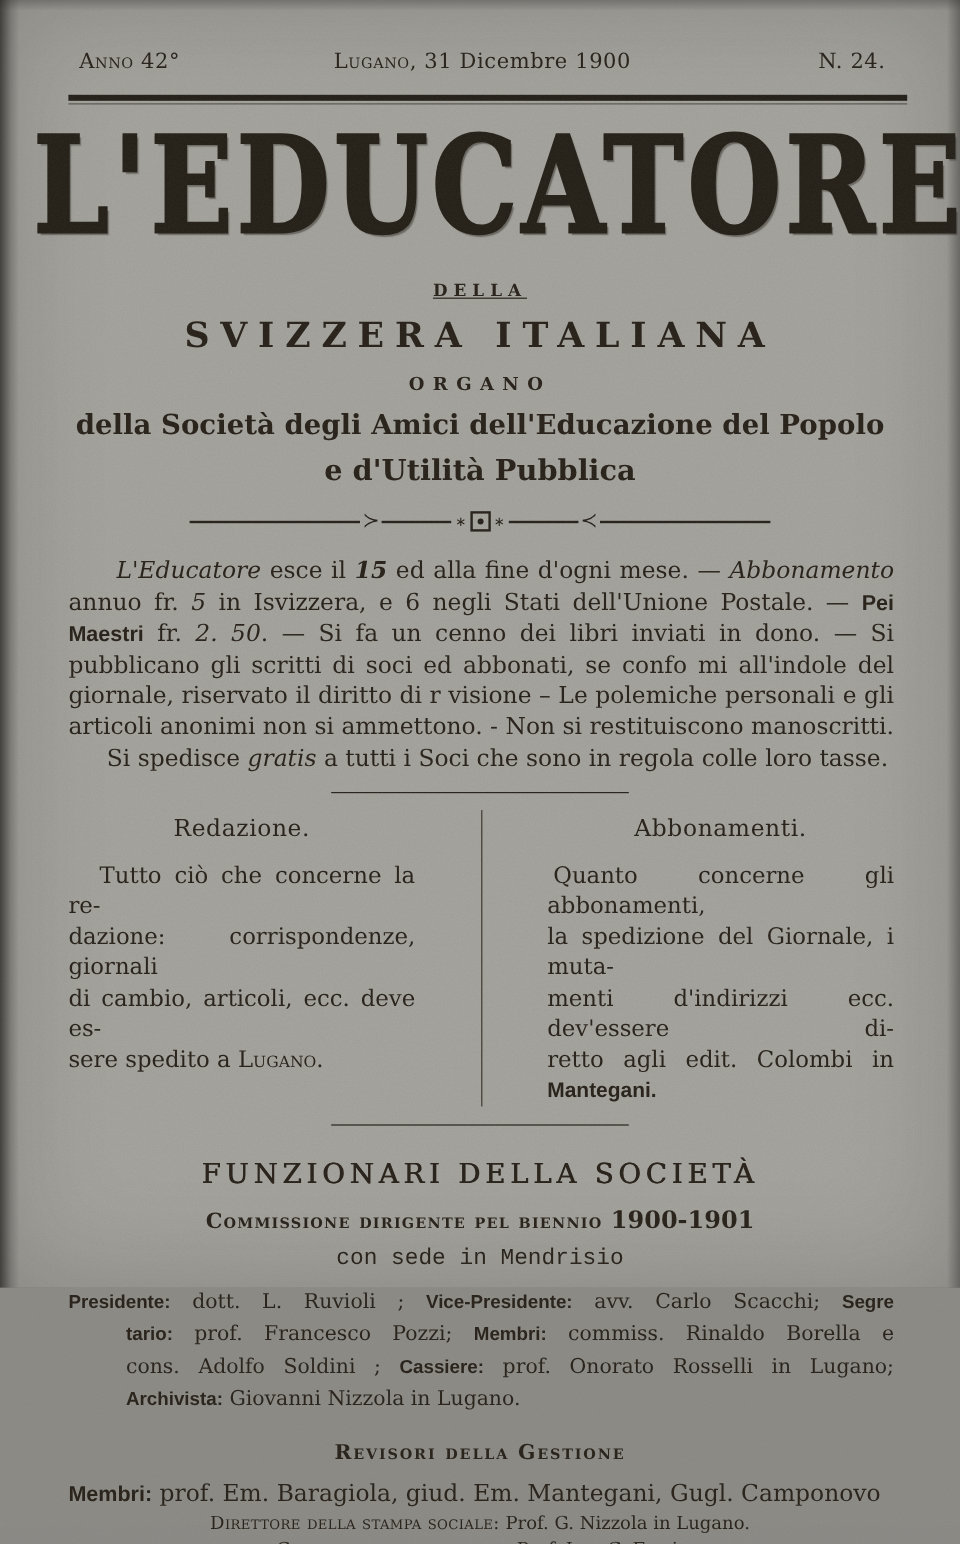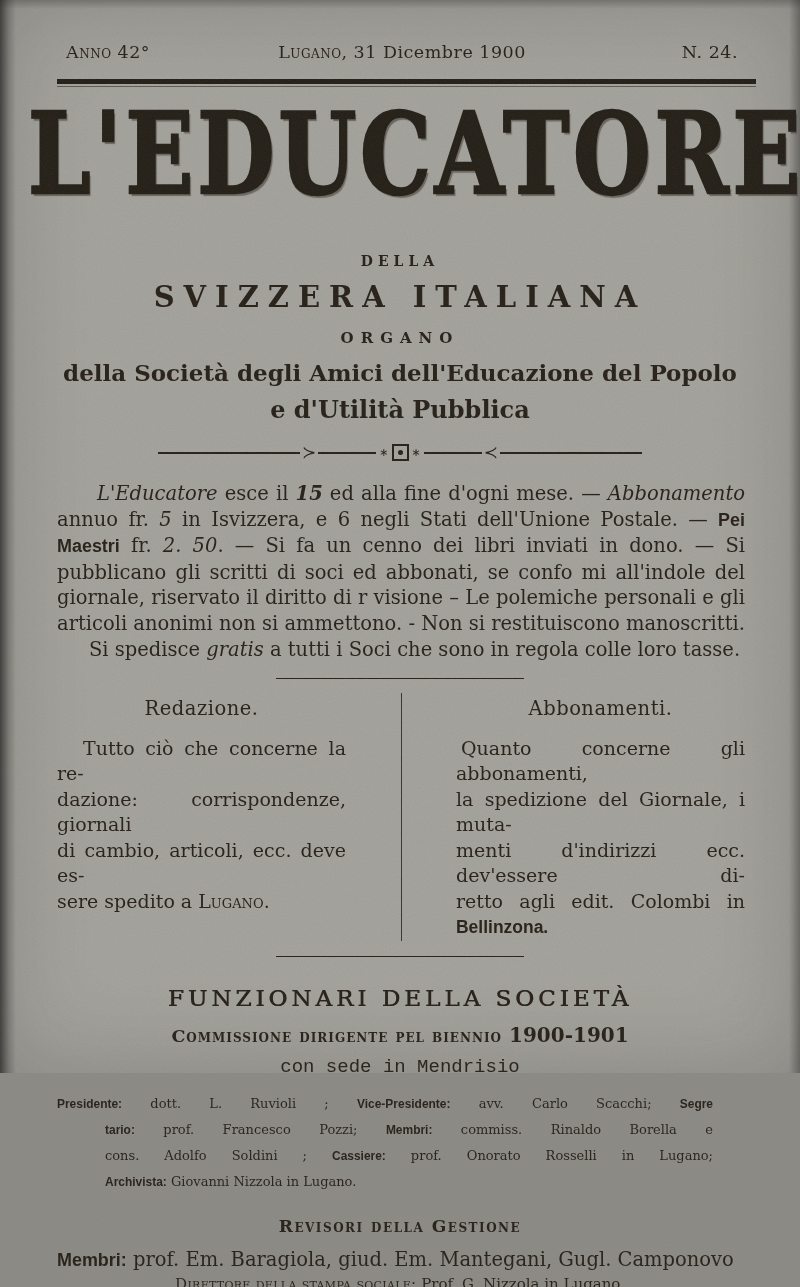--- a/index.html
+++ b/index.html
@@ -24,21 +24,21 @@
   .hrow .hc{text-align:center;}
   .hrow .hr{text-align:right;}
   .top-rule{margin:17px 44px 0 57px;border-top:5px solid #211d16;}
   .top-rule-thin{margin:2px 44px 0 57px;border-top:1px solid rgba(33,29,22,.55);}
   
   .mast{text-align:center;}
   .mast-title{margin-top:6px;height:128px;line-height:128px;font-weight:bold;font-size:96px;
         letter-spacing:4px;transform:scale(.93,1.16);transform-origin:50% 60%;
         color:#221d15;-webkit-text-stroke:2px #221d15;
         text-shadow:2px 2px 1px rgba(30,27,21,.45),-1px 1px 0 rgba(30,27,21,.3);}
-  .mast-della{margin-top:32px;font-size:14px;font-weight:bold;letter-spacing:5px;}
+  .mast-della{margin-top:14px;font-size:14px;font-weight:bold;letter-spacing:5px;text-decoration:underline;}
   .mast-region{margin-top:11px;font-size:29px;font-weight:bold;letter-spacing:9px;}
   .mast-organo{margin-top:15px;font-size:15px;font-weight:bold;letter-spacing:7px;}
   .mast-soc1{margin-top:12px;font-size:23px;font-weight:bold;}
   .mast-soc2{margin-top:9px;font-size:24px;font-weight:bold;}
   
   .orn{margin:20px auto 0;width:512px;display:flex;align-items:center;justify-content:center;}
   .orn-line{height:2px;background:#241f18;}
   .ol1{width:142px;} .ol2{width:58px;}
   .orn-arrow{font-family:"DejaVu Sans",sans-serif;font-size:17px;line-height:1;margin:0 2px;color:#241f18;}
   .orn-star{font-family:"DejaVu Sans",sans-serif;font-size:11px;margin:0 3px;color:#241f18;}
@@ -57,21 +57,21 @@
   .col .cl.last{text-align-last:left;}
   .col .ind1{text-indent:26px;}
   .col .ind2{text-indent:5px;}
   
   .funz-head{margin-top:28px;text-align:center;font-size:23px;letter-spacing:4px;
         text-shadow:.6px 0 0 #251f17;}
   .funz-comm{margin-top:12px;text-align:center;font-weight:bold;}
   .funz-comm .sc{font-size:17.5px;letter-spacing:1px;}
   .funz-comm .yr{font-size:20px;}
   .funz-sede{margin-top:9px;text-align:center;font-size:19px;font-family:Liberation Mono, monospace;}
-  .comm-block{margin:13px 87px 0 57px;font-size:13px;line-height:26px;}
+  .comm-block{margin:13px 55px 0 57px;font-size:17px;line-height:26px;}
   .comm-block .cb{text-align:justify;text-align-last:justify;}
   .comm-block .cb.nj{text-align-last:left;}
   .comm-block .hang{padding-left:48px;}
   
   .rev-head{margin-top:21px;text-align:center;font-weight:bold;font-size:17px;letter-spacing:1.5px;}
   .rev-m{margin:12px 55px 0 57px;font-size:19.5px;}
   .rev-c{margin-top:4px;text-align:center;font-size:15px;}
   .rev-c .sc, .rev-m .sc{letter-spacing:.3px;}
 </style>
 </head>
@@ -125,21 +125,21 @@
         <div class="cl">dazione: corrispondenze, giornali</div>
         <div class="cl">di cambio, articoli, ecc. deve es-</div>
         <div class="cl last"><span>sere spedito a </span><span class="sc">Lugano.</span></div>
       </div>
       <div class="col-div"></div>
       <div class="col">
         <h3>Abbonamenti.</h3>
         <div class="cl ind2">Quanto concerne gli abbonamenti,</div>
         <div class="cl">la spedizione del Giornale, i muta-</div>
         <div class="cl">menti d'indirizzi ecc. dev'essere di-</div>
-        <div class="cl last"><span>retto agli edit. Colombi in </span><span class="bsans">Bellinzona.</span></div>
+        <div class="cl last"><span>retto agli edit. Colombi in </span><span class="bsans">Mantegani.</span></div>
       </div>
     </div>
 
     <div class="mini-rule"></div>
 
     <div class="funz-head">FUNZIONARI DELLA SOCIETÀ</div>
     <div class="funz-comm"><span class="sc">Commissione dirigente pel biennio</span><span class="yr"> 1900-1901</span></div>
     <div class="funz-sede">con sede in Mendrisio</div>
 
     <div class="comm-block">

